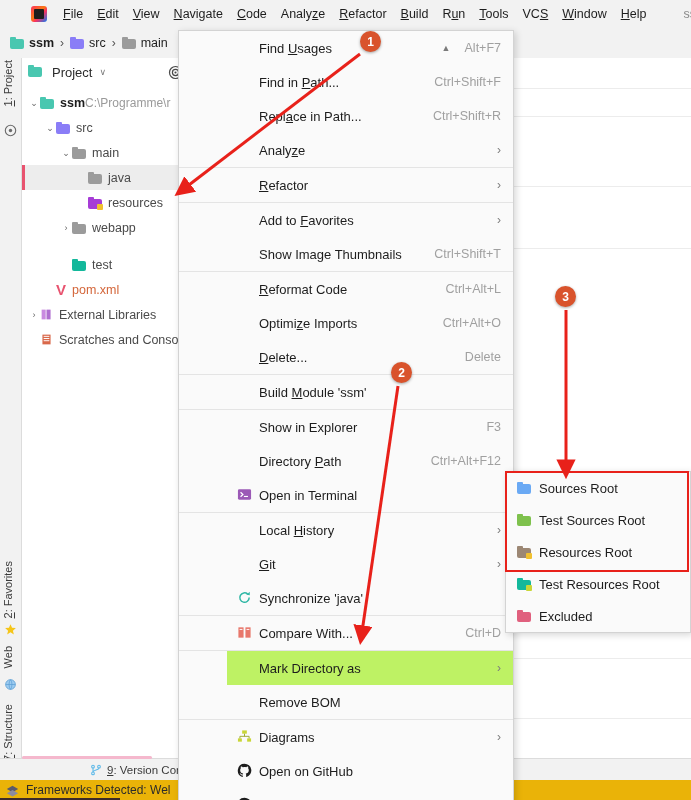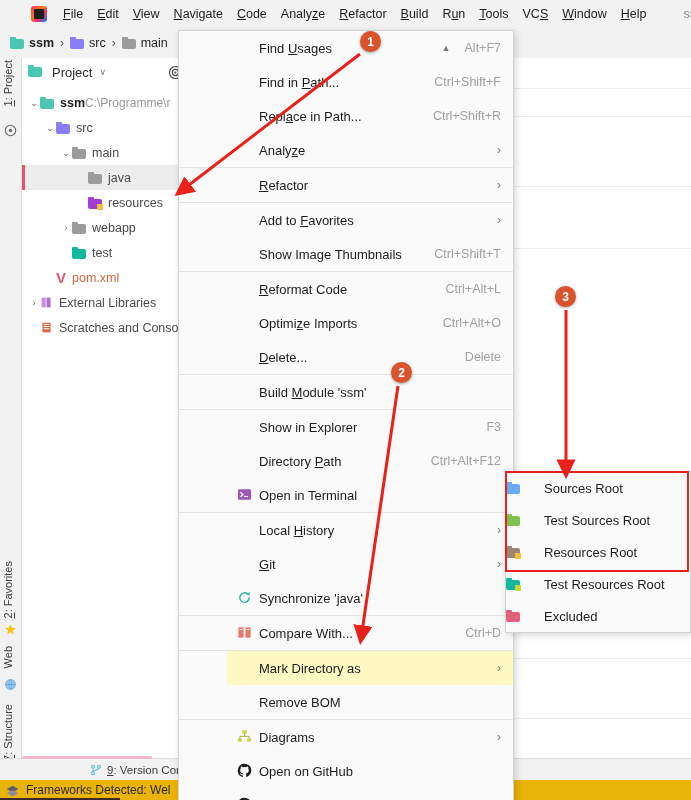--- a/index.html
+++ b/index.html
@@ -133,39 +133,39 @@
     background: #fafafa; border: 1px solid #d3d3d3;
     box-shadow: 2px 2px 7px rgba(0,0,0,0.16);
     z-index: 50;
   }
   .mi {
     height: 34px; display: flex; align-items: center; position: relative;
     padding-left: 10px; padding-right: 12px; font-size: 13px; color: #1d1d1d;
     white-space: nowrap;
     margin-left: 48px;
   }
-  .mi.hl { background: #fef9c3; }
+  .mi.hl { background: #bef264; }
   .mi-icon { width: 16px; height: 16px; flex: none; margin-right: 6px; position:relative;}
   .mi-icon.empty { background: transparent; }
   .mi-label { flex: 1; }
   .mi-label .u { text-decoration: underline; }
   .mi-accel { color: #a0a0a0; font-size: 12.5px; margin-left: 14px; }
   .mi-arrow { color: #7d7d7d; font-size: 12px; margin-left: 10px; }
   .mi-sep { height: 1px; background: #e4e4e4; margin: 0; }
   .mi-caret-up { color:#7a7a7a; font-size:9px; margin-left:8px; }
 
   
   .submenu {
     position: absolute; left: 505px; top: 471px; width: 186px;
     background: #fafafa; border: 1px solid #d3d3d3;
     box-shadow: 2px 2px 7px rgba(0,0,0,0.16); z-index: 60;
   }
   .smi {
-    height: 32px; display: flex; align-items: center; 
-    font-size: 13px; color: #1d1d1d; white-space: nowrap; gap: 16px;
+    height: 32px; display: flex; align-items: center; padding-left: 11px;
+    font-size: 13px; color: #1d1d1d; white-space: nowrap;
   }
   .smi .fico { margin-right: 8px; }
 
   
   .redbox {
     position: absolute; left: 505px; top: 471px; width: 184px; height: 101px;
     border: 2.5px solid #e8211a; z-index: 70; pointer-events: none;
   }
 
   
@@ -312,21 +312,21 @@
         </span>
         <span class="tlabel">resources</span>
       </div>
 
       <div class="trow" style="padding-left:38px;">
         <span class="arr">›</span>
         <span class="fico fico-plain"></span>
         <span class="tlabel">webapp</span>
       </div>
 
-      <div class="trow" style="padding-left:38px;">
+      <div class="trow" style="padding-left:38px;margin-top:12px;">
         <span class="arr"></span>
         <span class="fico fico-teal"></span>
         <span class="tlabel">test</span>
       </div>
 
       <div class="trow" style="padding-left:22px;">
         <span class="arr"></span>
         <span style="color:#e8536f;font-weight:bold;font-size:15px;line-height:12px;">V</span>
         <span class="tlabel" style="color:#d4663a;">pom.xml</span>
       </div>

